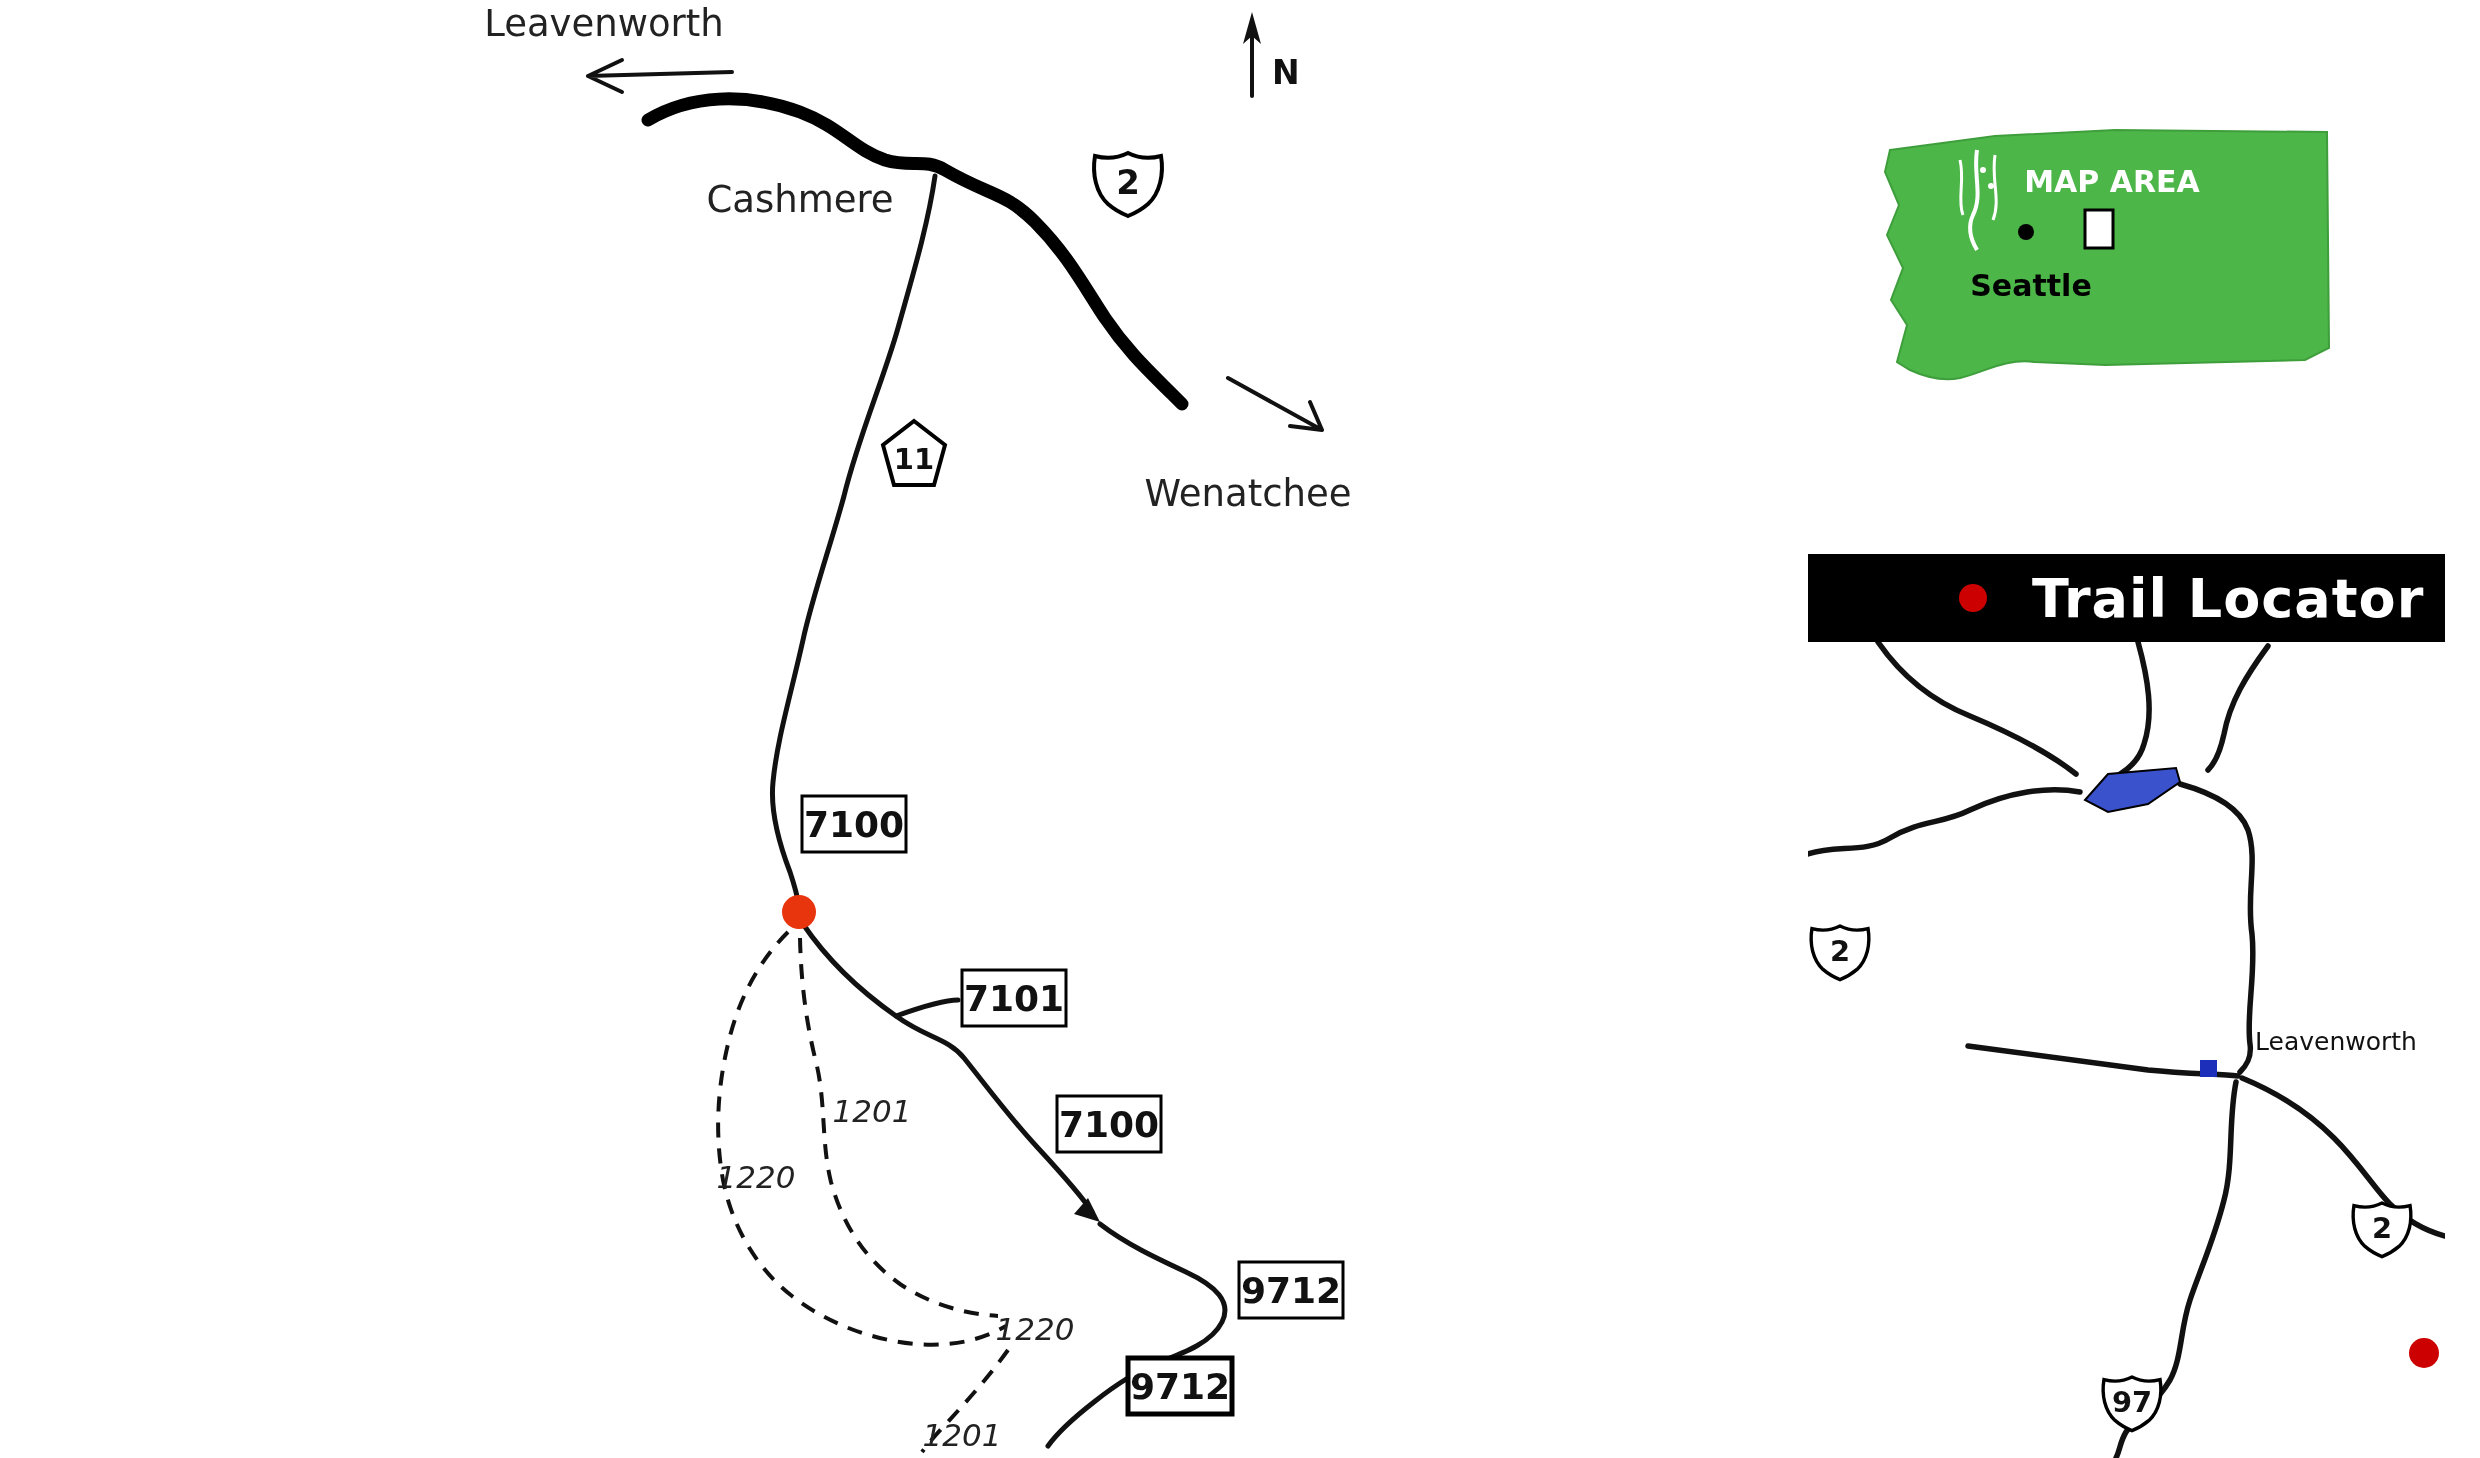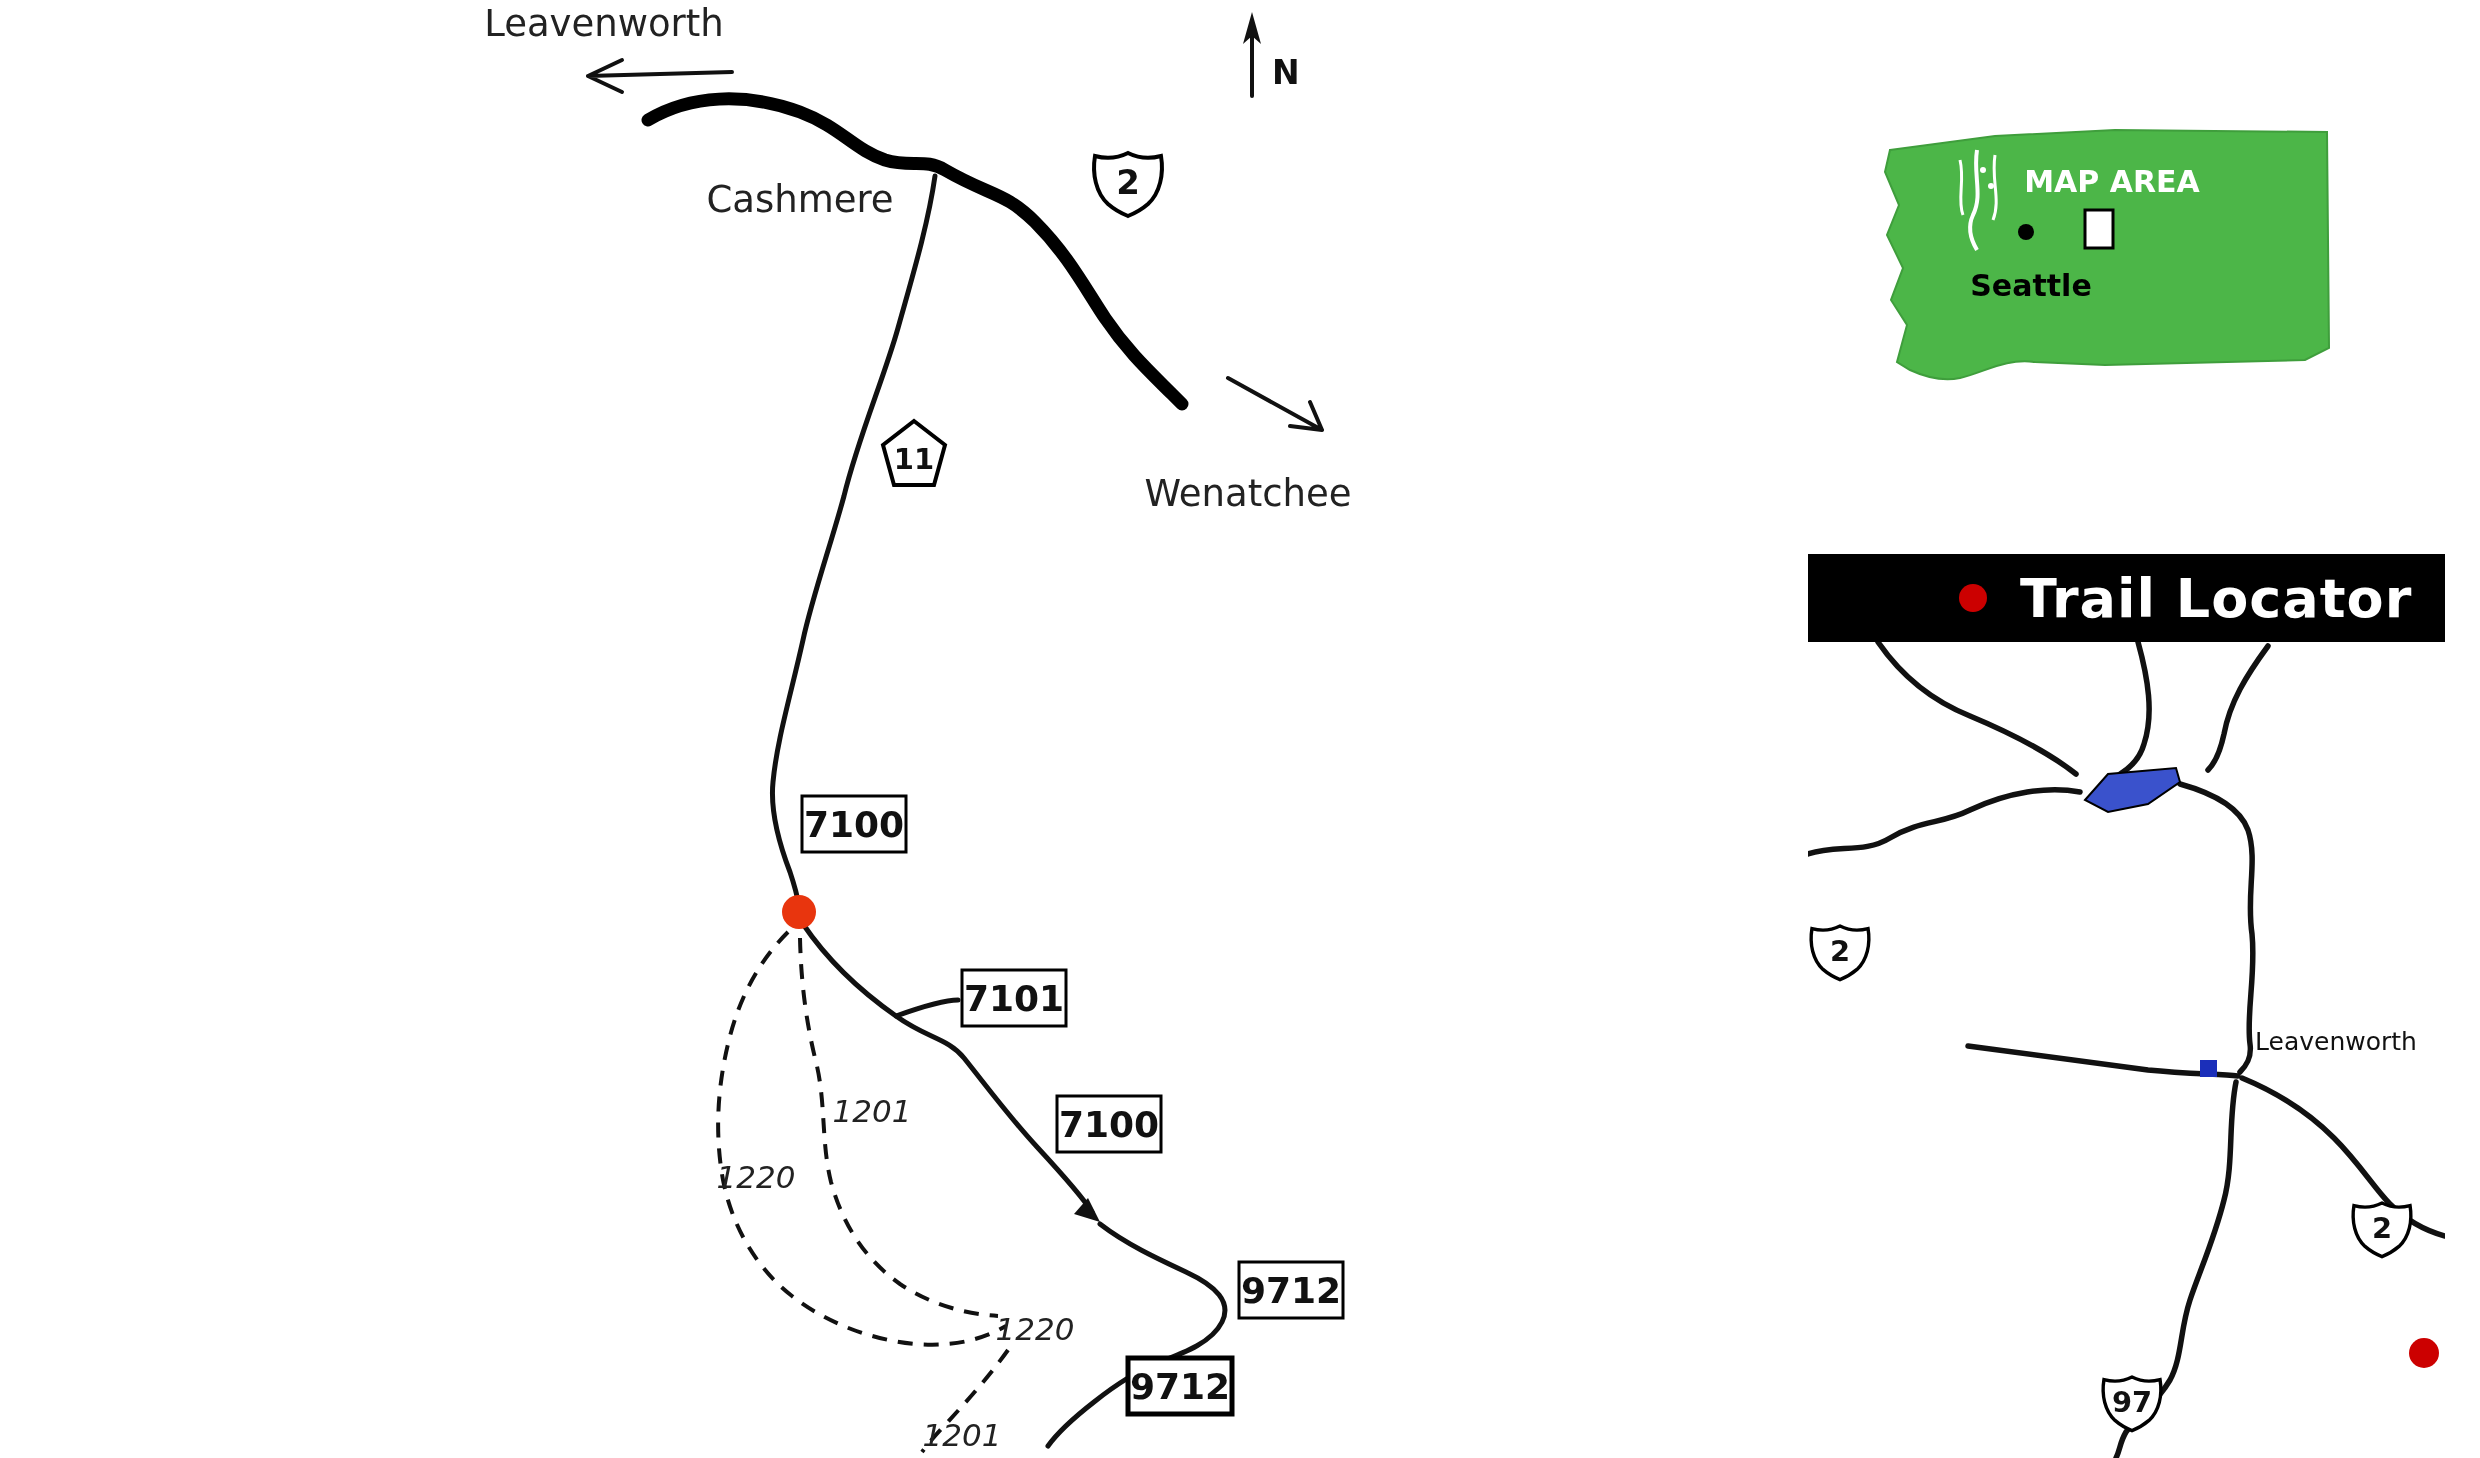--- a/index.html
+++ b/index.html
@@ -23,21 +23,21 @@
              text-anchor:middle;fill:#222;}
   .city{font-family:"DejaVu Sans",sans-serif;font-size:37px;text-anchor:middle;fill:#222;}
   .north-n{font-family:"DejaVu Sans",sans-serif;font-weight:bold;font-size:33px;fill:#111;}
   
   .divider{position:absolute;left:1834px;top:0;width:9px;height:1458px;background:#000;}
   .side-panel{position:absolute;left:1808px;top:0;width:637px;height:1458px;background:#fff;}
   .inset-label{font-family:"DejaVu Sans",sans-serif;font-weight:bold;font-size:30px;
                text-anchor:middle;}
   .locator-bar{position:absolute;left:0;top:554px;width:637px;height:88px;background:#000;
                display:flex;align-items:center;padding-left:150px;box-sizing:border-box;}
-  .locator-bar .bar-title{color:#fff;font-weight:bold;font-size:54px;margin-left:32px;
+  .locator-bar .bar-title{color:#fff;font-weight:bold;font-size:54px;margin-left:44px;
                           letter-spacing:1px;white-space:nowrap;}
   .small-town{font-family:"DejaVu Sans",sans-serif;font-size:25px;text-anchor:middle;fill:#111;}
 </style>
 </head>
 <body>
 
 <div class="screen">
 
   <svg style="left:0;top:0;" width="1834" height="1458" viewBox="0 0 1834 1458">
 

